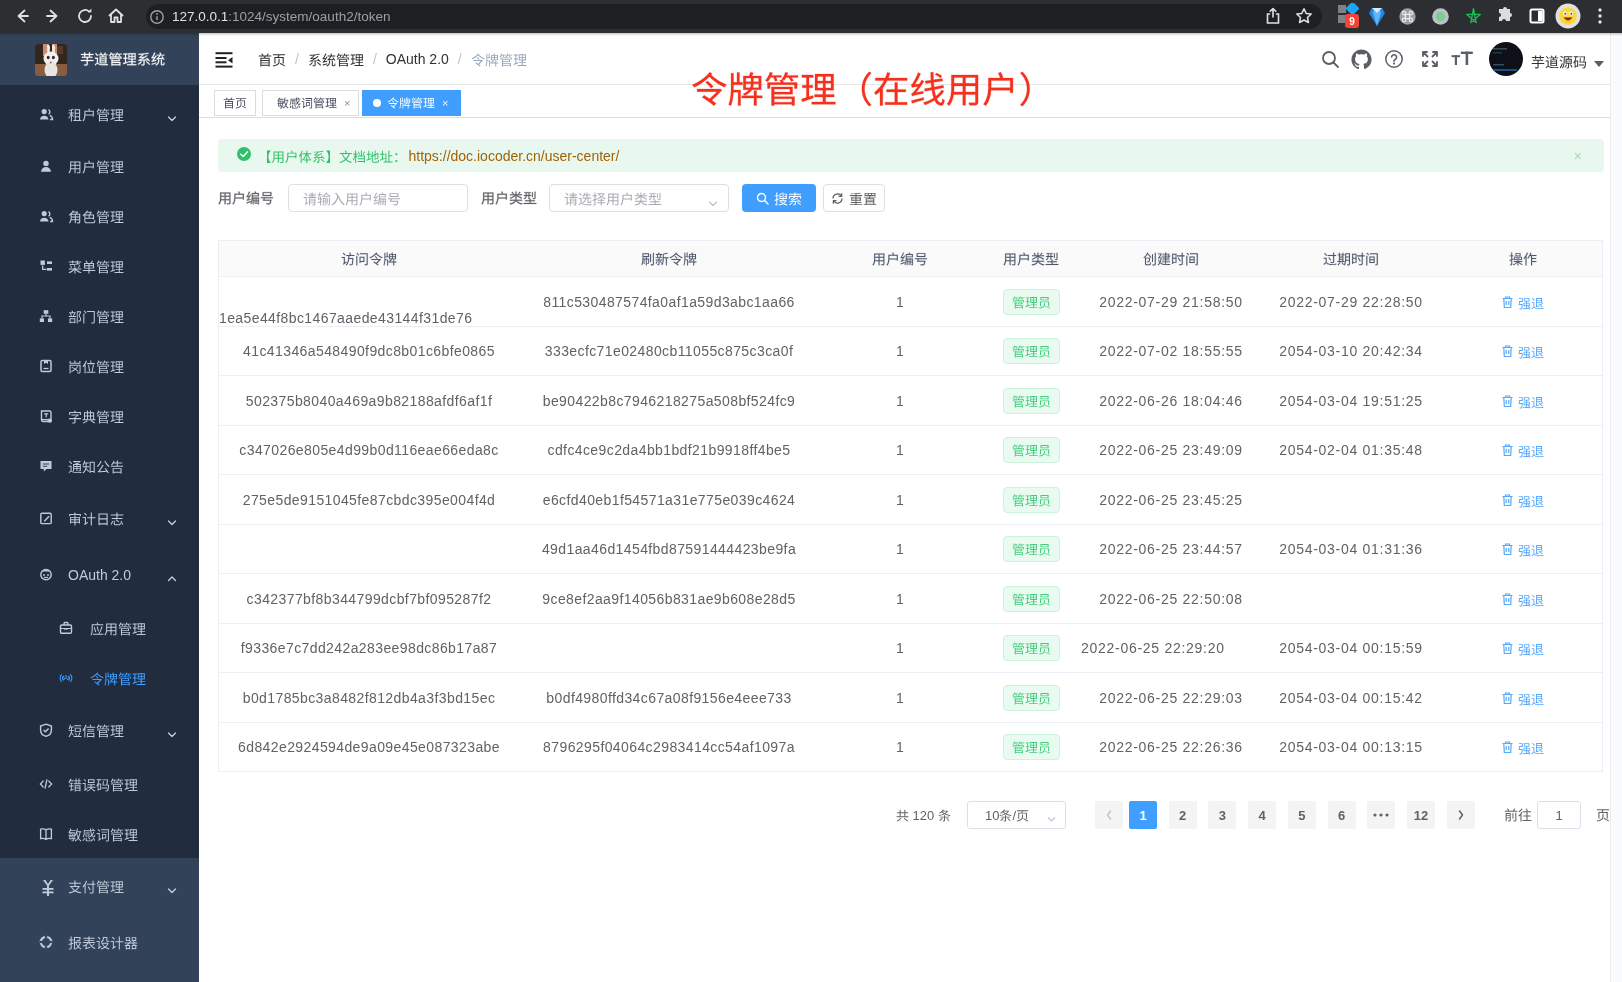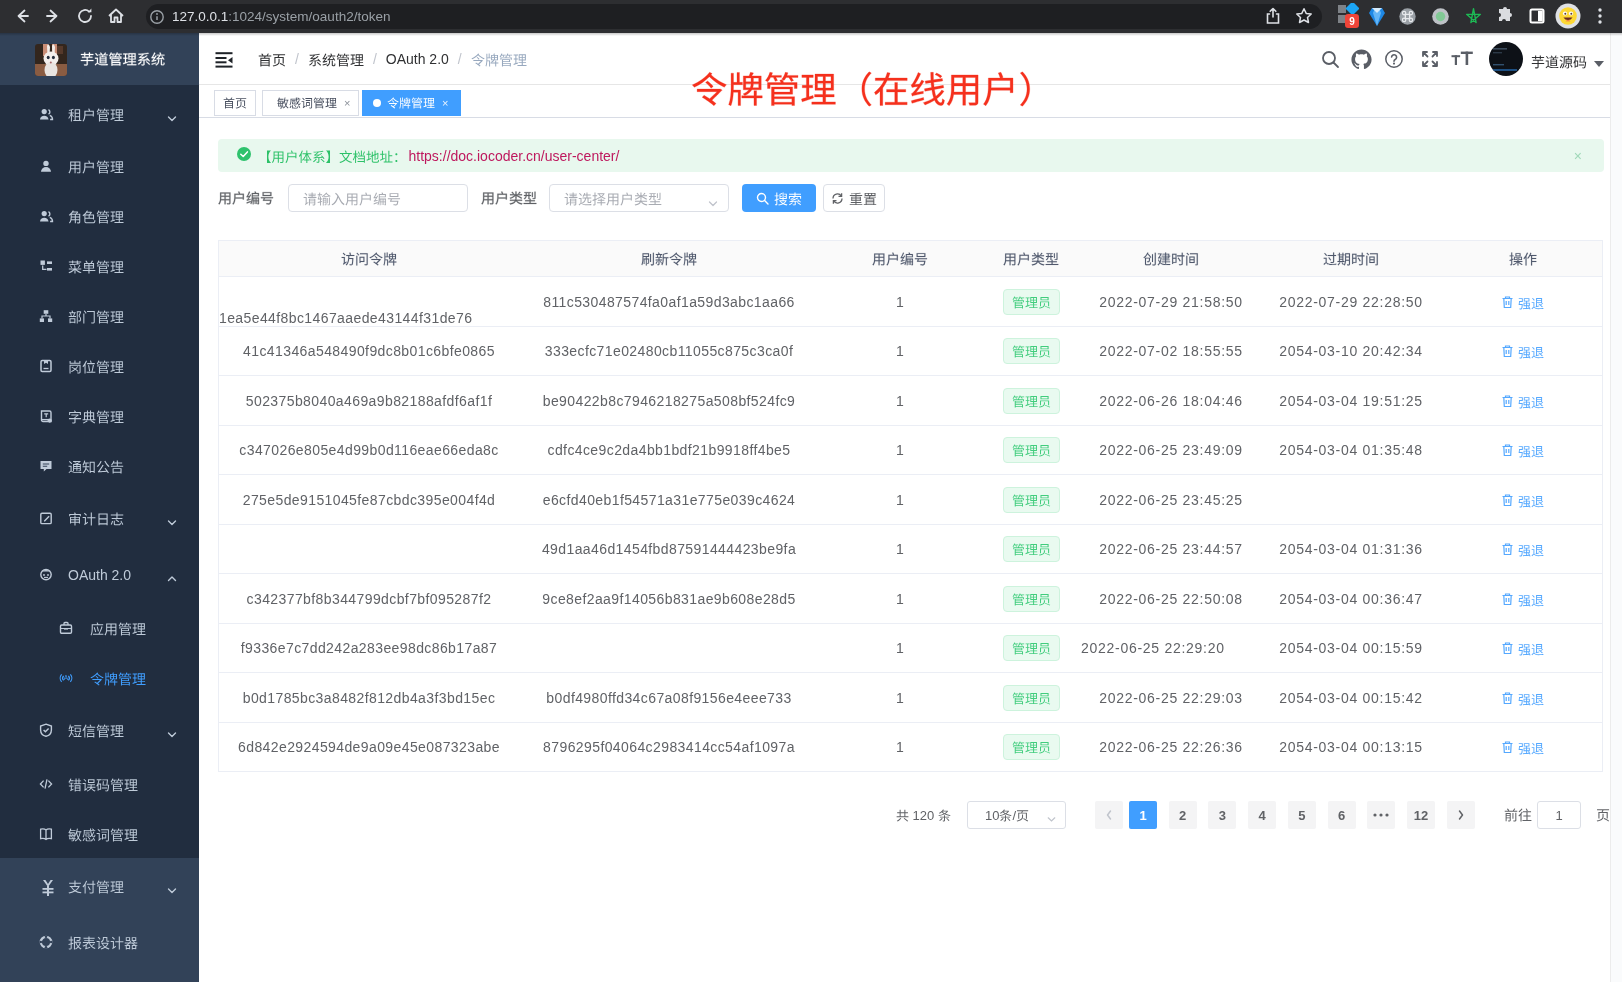--- a/index.html
+++ b/index.html
@@ -512,21 +512,21 @@
             <use href="#u4f53" x="3000"></use>
             <use href="#u7cfb" x="4000"></use>
             <use href="#u3011" x="5000"></use>
             <use href="#u6587" x="6000"></use>
             <use href="#u6863" x="7000"></use>
             <use href="#u5730" x="8000"></use>
             <use href="#u5740" x="9000"></use>
             <use href="#uff1a" x="10000"></use>
           </g>
         </svg></span>
-      <span style="font-size:14px;color:#be185d;margin-left:2px">https://doc.iocoder.cn/user-center/</span>
+      <span style="font-size:14px;color:#a16207;margin-left:2px">https://doc.iocoder.cn/user-center/</span>
       <span style="position:absolute;right:22px;top:9px;font-size:14px;color:#9fd8b8">×</span>
     </div>
     <div class="ab" style="left:19px;top:70px"><svg class="ck" width="56" height="14" viewBox="0 0 56 14">
         <g transform="translate(0 12.32) scale(0.014000 0.014000)" fill="#606266" stroke="#606266" stroke-width="17">
           <use href="#u7528" x="0"></use>
           <use href="#u6237" x="1000"></use>
           <use href="#u7f16" x="2000"></use>
           <use href="#u53f7" x="3000"></use>
         </g>
       </svg></div>
@@ -795,21 +795,21 @@
                 <use href="#u7406" x="1000"></use>
                 <use href="#u5458" x="2000"></use>
               </g>
             </svg>
           </span>
         </div>
         <div class="ab flex" style="left:862px;top:0;width:180px;height:48px;justify-content:center">
           <span style="letter-spacing:0.72px">2022-06-25 23:49:09</span>
         </div>
         <div class="ab flex" style="left:1042px;top:0;width:180px;height:48px;justify-content:center">
-          <span style="letter-spacing:0.72px">2054-03-04 01:35:48</span>
+          <span style="letter-spacing:0.72px">2054-02-04 01:35:48</span>
         </div>
         <div class="ab flex" style="left:1222px;top:0;width:163px;height:48px;justify-content:center">
           <span class="flex">
             <svg width="13" height="14" viewBox="0 0 13 14">
               <path d="M1.5 3.5 H11.5 M4.5 3.5 V2 H8.5 V3.5 M2.8 3.5 L3.3 12.5 H9.7 L10.2 3.5 M5.2 6 V10 M7.8 6 V10" stroke="#54a8ff" stroke-width="1.2" fill="none"></path>
             </svg>
             <span style="margin-left:4px"><svg class="ck" width="26" height="13" viewBox="0 0 26 13">
                 <g transform="translate(0 11.44) scale(0.013000 0.013000)" fill="#54a8ff">
                   <use href="#u5f3a" x="0"></use>
                   <use href="#u9000" x="1000"></use>
@@ -904,23 +904,20 @@
               <g transform="translate(0 11.44) scale(0.013000 0.013000)" fill="#41cd7d">
                 <use href="#u7ba1" x="0"></use>
                 <use href="#u7406" x="1000"></use>
                 <use href="#u5458" x="2000"></use>
               </g>
             </svg>
           </span>
         </div>
         <div class="ab flex" style="left:862px;top:0;width:180px;height:48px;justify-content:center">
           <span style="letter-spacing:0.72px">2022-06-25 22:50:08</span>
-        </div>
-        <div class="ab flex" style="left:1042px;top:0;width:180px;height:48px;justify-content:center">
-          <span style="letter-spacing:0.72px">2054-03-04 00:36:47</span>
         </div>
         <div class="ab flex" style="left:1222px;top:0;width:163px;height:48px;justify-content:center">
           <span class="flex">
             <svg width="13" height="14" viewBox="0 0 13 14">
               <path d="M1.5 3.5 H11.5 M4.5 3.5 V2 H8.5 V3.5 M2.8 3.5 L3.3 12.5 H9.7 L10.2 3.5 M5.2 6 V10 M7.8 6 V10" stroke="#54a8ff" stroke-width="1.2" fill="none"></path>
             </svg>
             <span style="margin-left:4px"><svg class="ck" width="26" height="13" viewBox="0 0 26 13">
                 <g transform="translate(0 11.44) scale(0.013000 0.013000)" fill="#54a8ff">
                   <use href="#u5f3a" x="0"></use>
                   <use href="#u9000" x="1000"></use>

